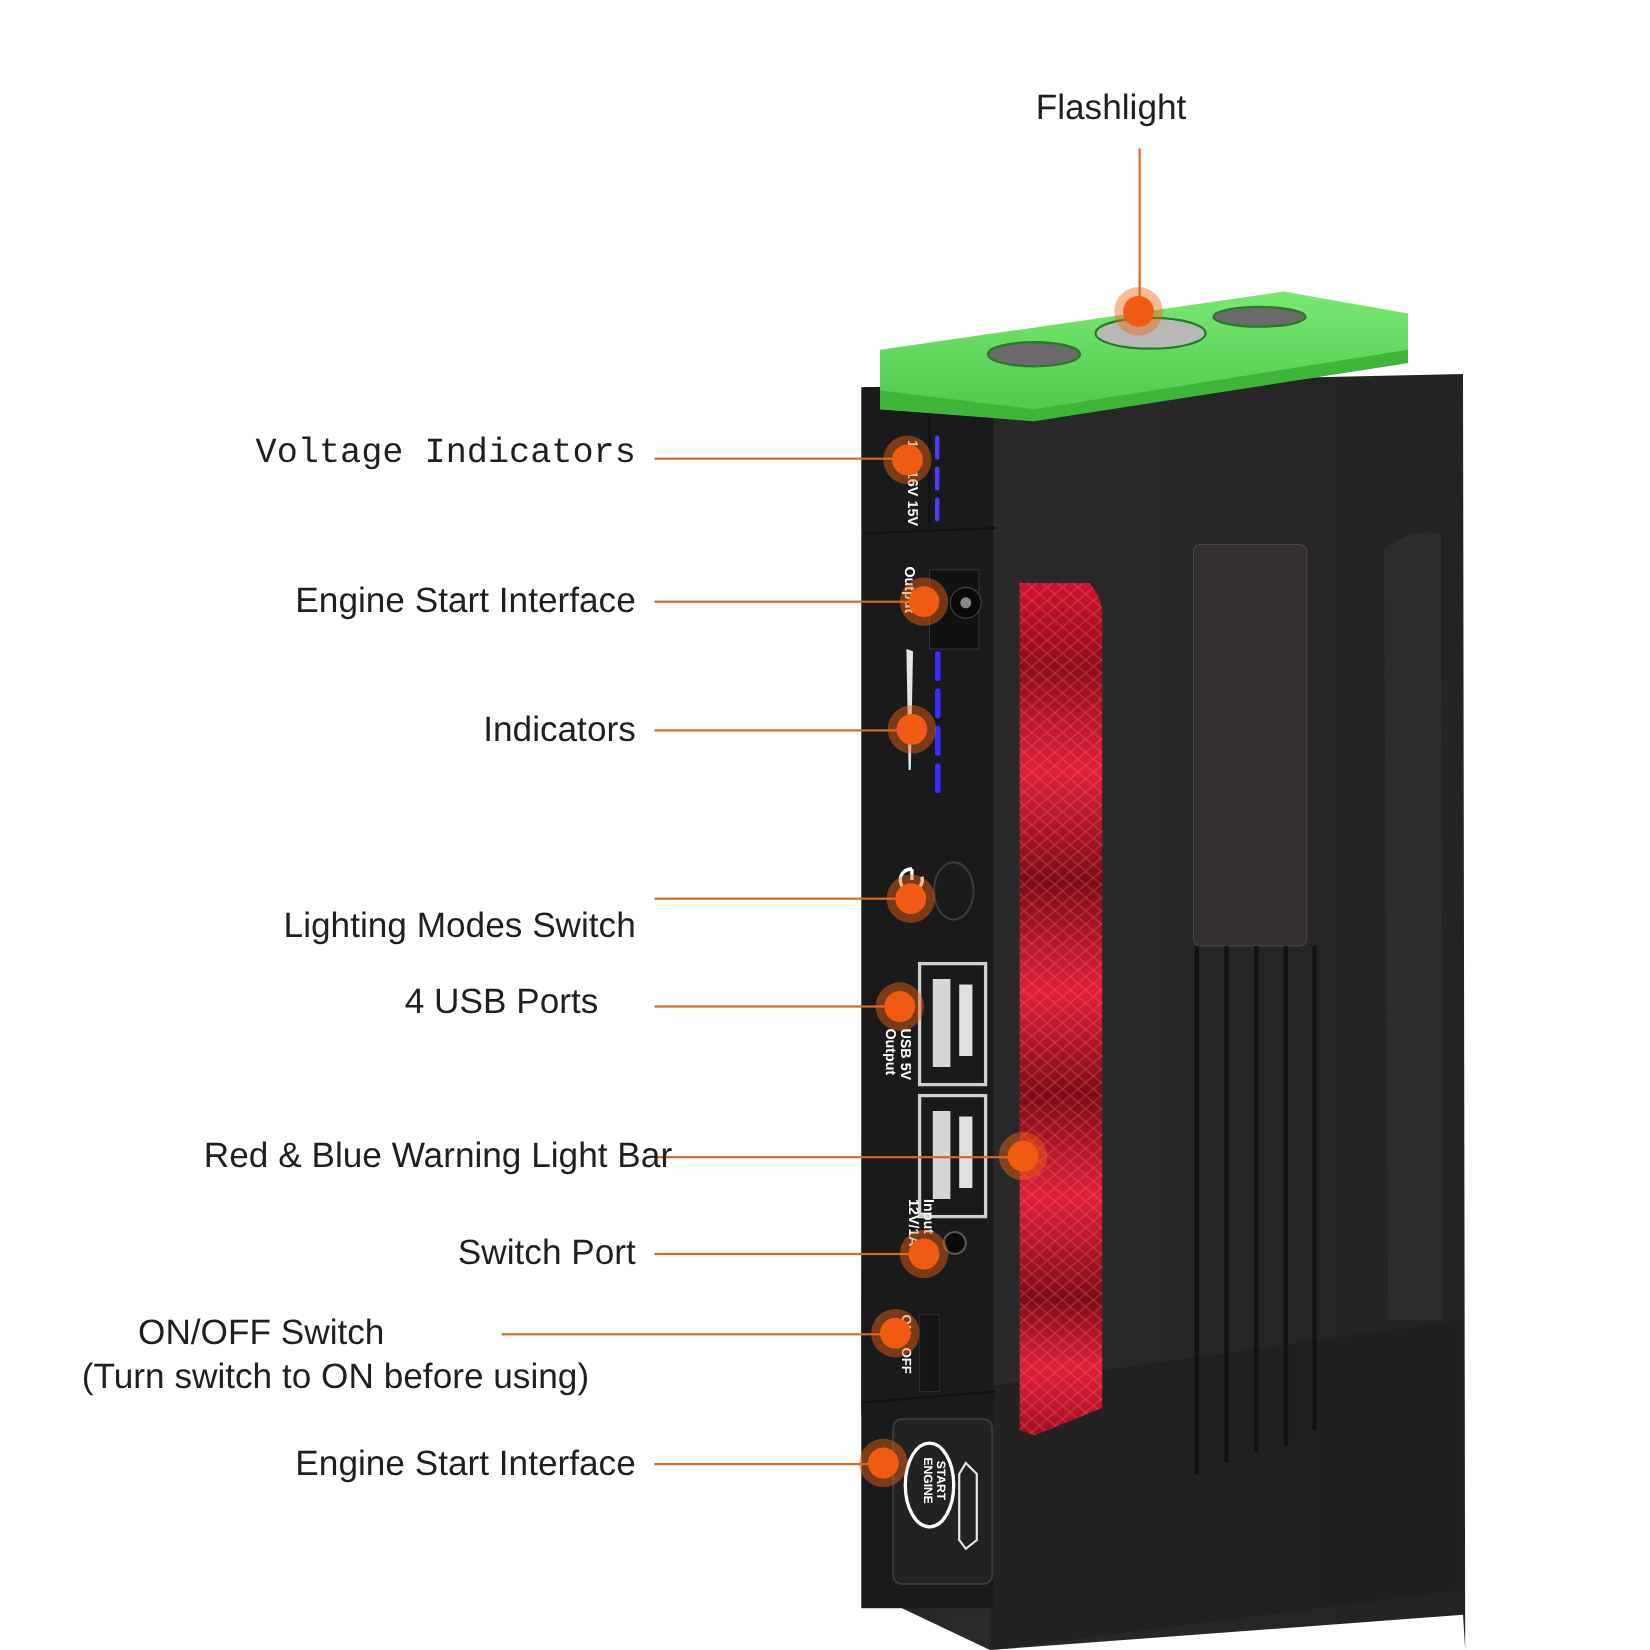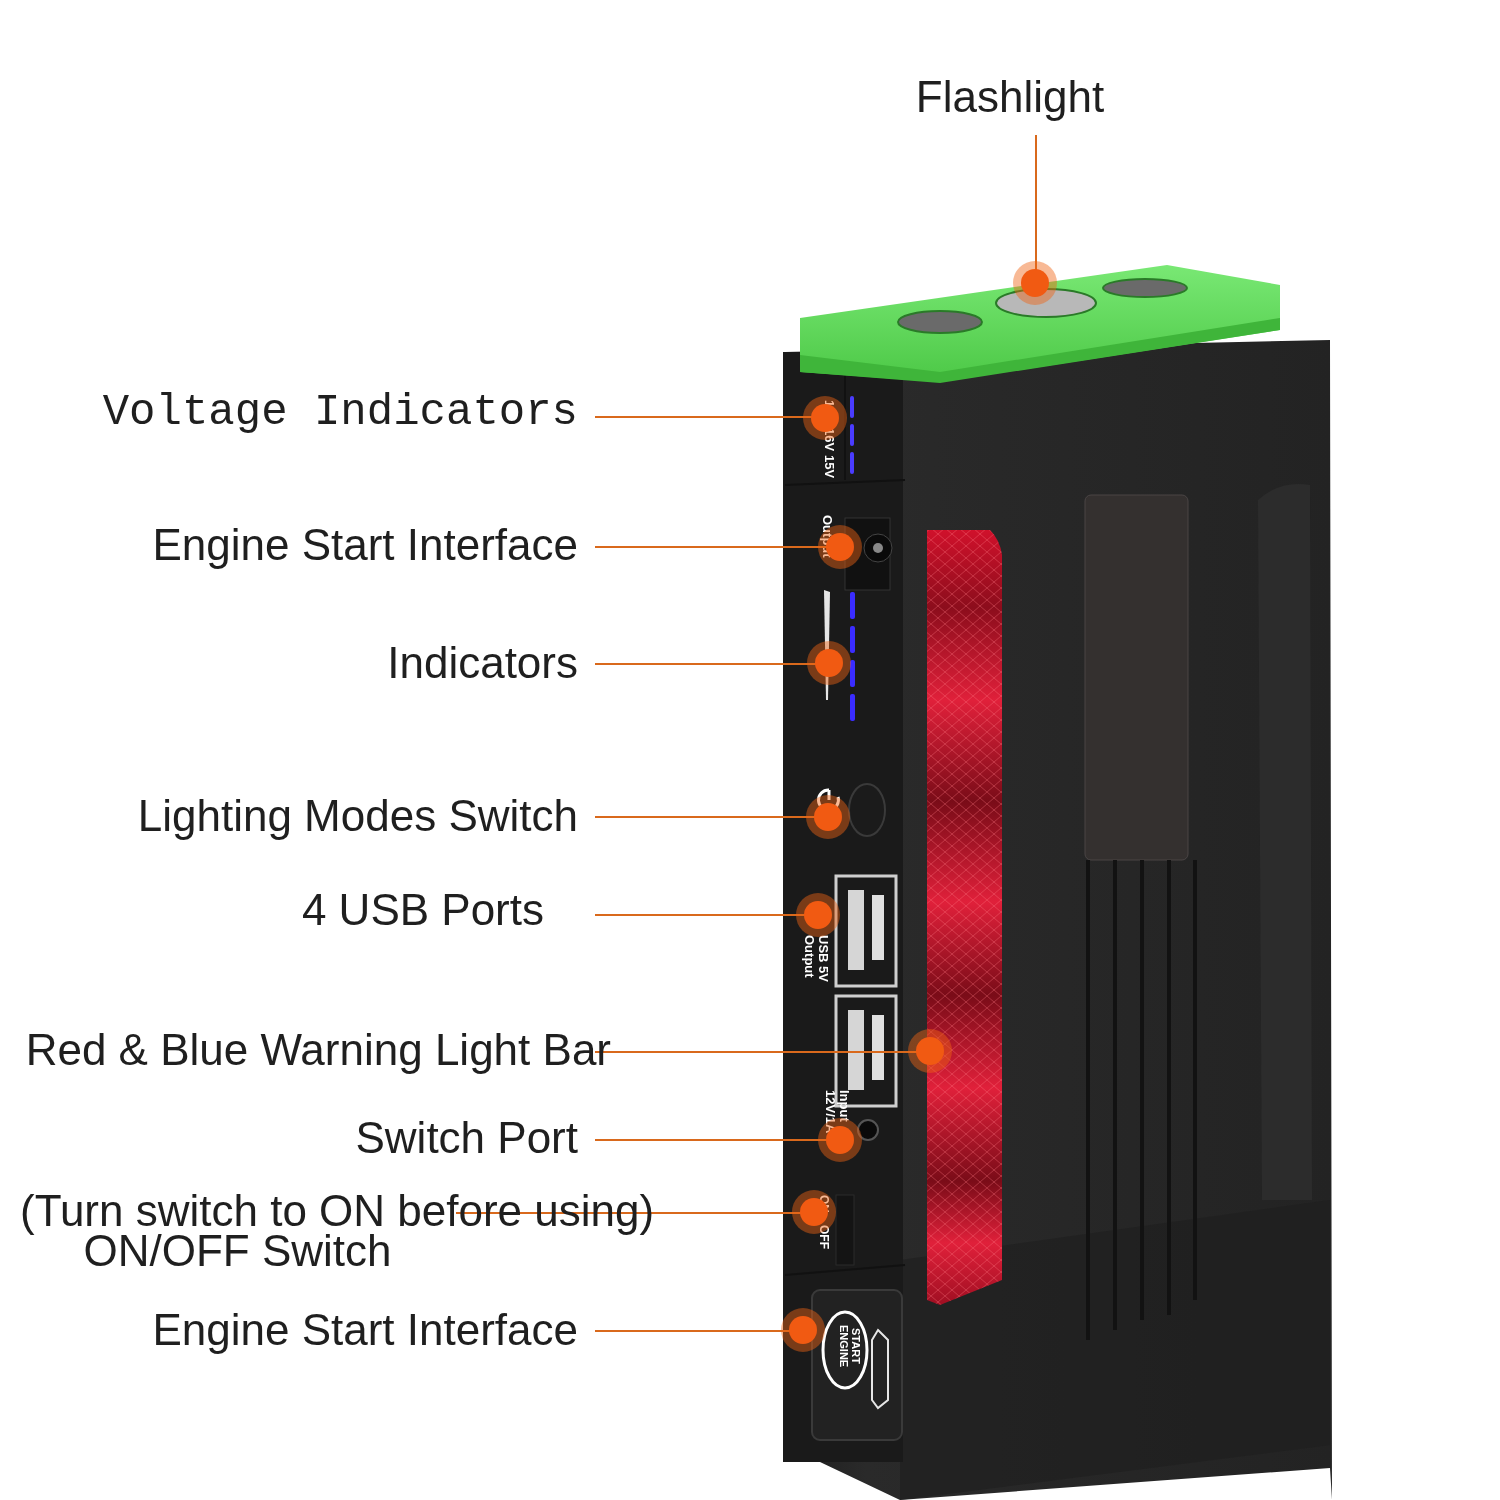--- a/index.html
+++ b/index.html
@@ -1,18 +1,18 @@
 <!DOCTYPE html>
 <html><head>
 <meta charset="utf-8">
 <style>
   html, body { margin: 0; padding: 0; background: #ffffff; }
   body { width: 1500px; height: 1500px; position: relative; overflow: hidden;
          font-family: "Liberation Sans", sans-serif; color: #1f1f1f; }
-  .label { position: absolute; font-size: 44px; line-height: 40px; white-space: nowrap; text-align: right; }
+  .label { position: absolute; font-size: 32px; line-height: 40px; white-space: nowrap; text-align: right; }
   .label.center { text-align: center; }
   .leader { position: absolute; height: 2px; background: #d9691c; }
   .leader-v { position: absolute; width: 2px; background: #d9691c; }
   .hot { position: absolute; width: 44px; height: 44px; margin: -22px 0 0 -22px; border-radius: 50%;
          background: rgba(240, 100, 20, 0.45); }
   .hot::after { content: ""; position: absolute; left: 8px; top: 8px; width: 28px; height: 28px;
                 border-radius: 50%; background: #f15a12; }
   svg.device { position: absolute; left: 0; top: 0; }
   .tiny { font-family: "Liberation Sans", sans-serif; font-weight: bold; fill: #ffffff; }
 </style>
@@ -180,21 +180,21 @@
 <div class="hot" style="left:818px; top:915px;"></div>
 <div class="hot" style="left:930px; top:1051px;"></div>
 <div class="hot" style="left:840px; top:1140px;"></div>
 <div class="hot" style="left:814px; top:1212px;"></div>
 <div class="hot" style="left:803px; top:1330px;"></div>
 
 <div class="label center" style="left:910px; top:77px; width:200px;">Flashlight</div>
 <div class="label" style="right:922px; top:392px;font-family:Liberation Mono, monospace;">Voltage Indicators</div>
 <div class="label" style="right:922px; top:525px;">Engine Start Interface</div>
 <div class="label" style="right:922px; top:643px;margin-left:24px;">Indicators</div>
-<div class="label" style="right:922px; top:796px;">Lighting Modes Switch</div>
+<div class="label" style="right:922px; top:821px;">Lighting Modes Switch</div>
 <div class="label" style="right:956px; top:890px;">4 USB Ports</div>
 <div class="label" style="right:889px; top:1030px;">Red &amp; Blue Warning Light Bar</div>
 <div class="label" style="right:922px; top:1118px;">Switch Port</div>
 <div class="label center" style="left:20px; top:1191px; width:570px;">
+  <div style="padding-right:135px;">ON/OFF Switch</div>
   <div>(Turn switch to ON before using)</div>
-  <div style="padding-right:135px;">ON/OFF Switch</div>
 </div>
 <div class="label" style="right:922px; top:1310px;">Engine Start Interface</div>
 
 </body></html>

